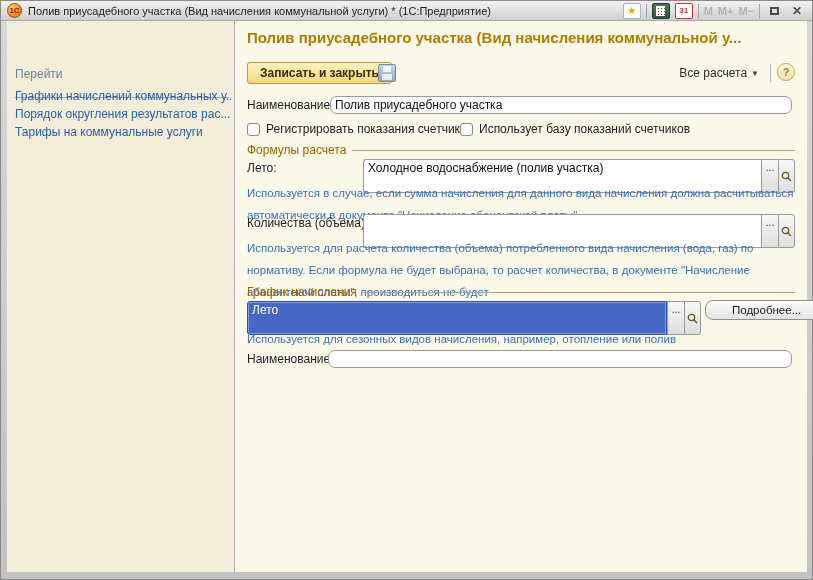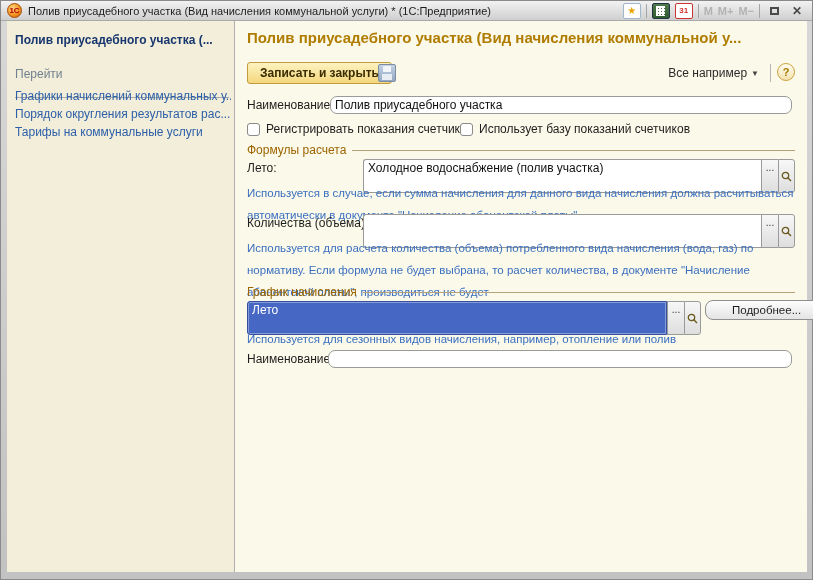--- a/index.html
+++ b/index.html
@@ -118,35 +118,34 @@
       <div class="mem-btn">M−</div>
       <div class="tb-sep"></div>
       <div class="win-btn"><span class="restore-glyph"></span></div>
       <div class="win-btn">✕</div>
     </div>
   </div>
 
   <div class="frame">
 
     <div class="sidebar">
-      <div class="sb-header">Полив приусадебного участка (...</div>
       <div class="sb-nav-label">Перейти</div>
       <div class="sb-link" style="top:68px;">Графики начислений коммунальных у...</div>
       <div class="sb-link" style="top:86px;">Порядок округления результатов рас...</div>
       <div class="sb-link" style="top:104px;">Тарифы на коммунальные услуги</div>
     </div>
 
     <div class="main">
 
       <div class="main-title">Полив приусадебного участка (Вид начисления коммунальной у...</div>
 
       <button class="btn-save-close">Записать и закрыть</button>
       <div class="icon-floppy"></div>
       <div class="all-actions">
-        <span>Все например</span>
+        <span>Все расчета</span>
         <span class="arrow">▼</span>
       </div>
       <div class="toolbar-sep"></div>
       <div class="btn-help">?</div>
 
       <div class="f-label" style="left:12px; top:75px;">Наименование:</div>
       <input class="f-input round7" style="left: 95px; top: 75px; width: 462px;" value="Полив приусадебного участка">
 
       <div class="checkbox-row" style="left:12px; top:101px;">
         <span class="cb-box"></span>

